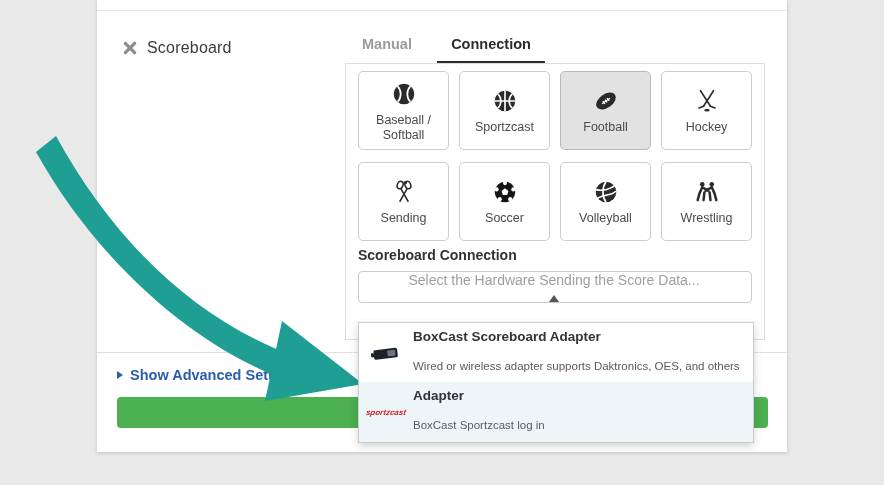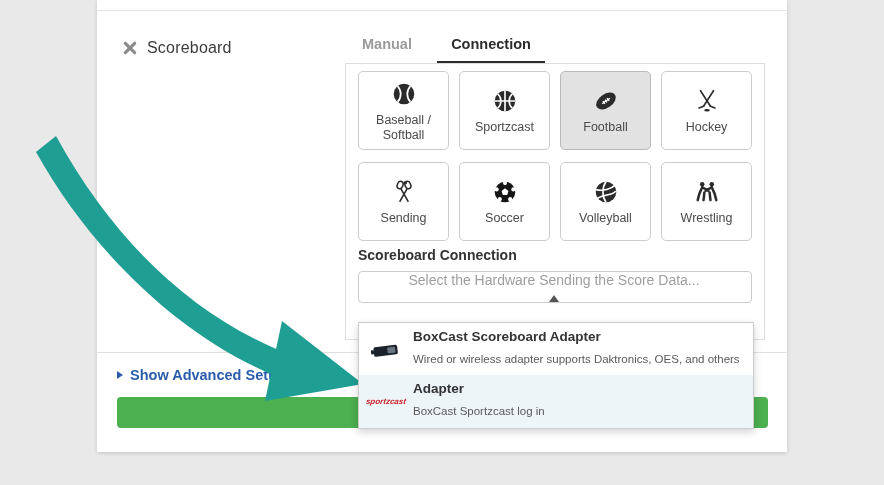--- a/index.html
+++ b/index.html
@@ -55,21 +55,21 @@
   
   .menu {
     position:absolute; left:261px; top:322px; width:396px; z-index:50;
     background:#fff; border:1px solid #ccc; box-shadow:0 3px 8px rgba(0,0,0,.18);
   }
   .menu-option { display:flex; align-items:center; padding:6px 10px 9px 0; cursor:pointer; }
   .menu-option.highlighted { background:#edf5f9; }
   .opt-icon { width:54px; flex:0 0 54px; display:flex; justify-content:center; align-items:center; padding-top:4px; }
   .opt-text { flex:1; }
   .opt-title { font-size:13.5px; font-weight:bold; color:#333; line-height:1.25; }
-  .opt-desc { font-size:11.5px; color:#5a5a5a; margin-top:6px; line-height:1.25; }
+  .opt-desc { font-size:11.5px; color:#5a5a5a; margin-top:13px; line-height:1.25; }
   .sportzcast-logo {
     color:#cc2027; font-style:italic; font-weight:bold; font-size:8px; letter-spacing:0;
     transform:skewX(-8deg); display:inline-block;
   }
 
   
   .footer-divider { position:absolute; left:0; top:352px; width:100%; height:1px; background:#e0e0e0; }
   .advanced-link {
     position:absolute; left:20px; top:367px; display:flex; align-items:center; gap:7px;
     color:#2b5dab; font-size:14.5px; font-weight:bold; cursor:pointer;

